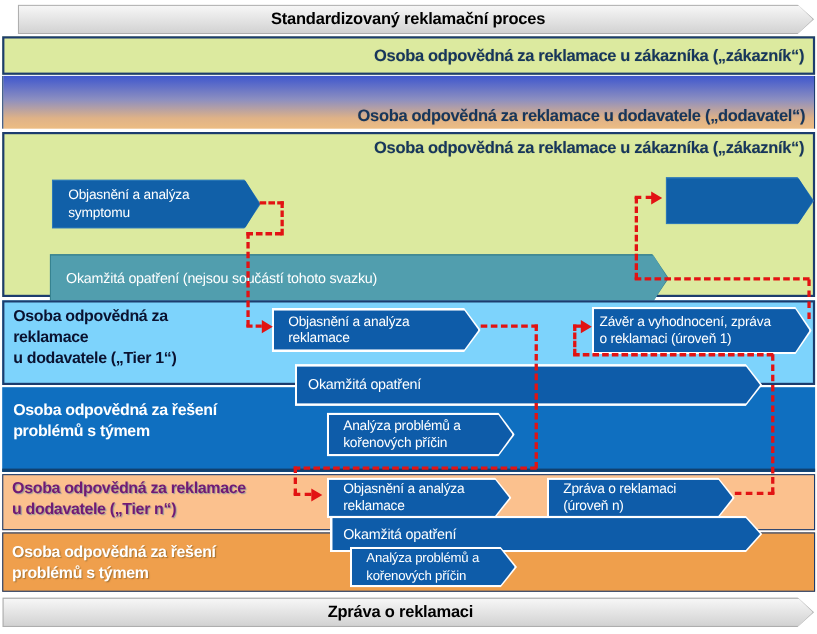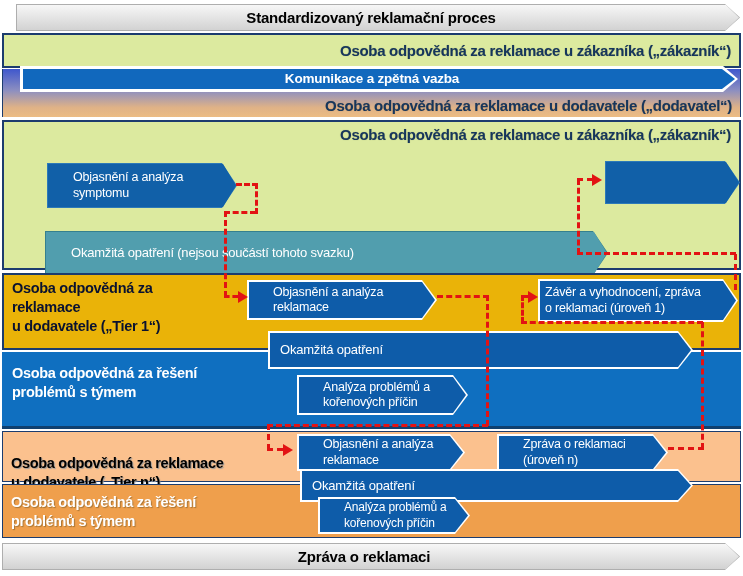--- a/index.html
+++ b/index.html
@@ -18,21 +18,21 @@
     line-height:19px;white-space:pre-line;
   }
   
   .chev{position:absolute;}
   .chev-bg{position:absolute;}
   .chev .outer{inset:0;clip-path:polygon(0 0,calc(100% - 15px) 0,100% 50%,calc(100% - 15px) 100%,0 100%);}
   .chev .inner{inset:2px;clip-path:polygon(0 0,calc(100% - 13px) 0,100% 50%,calc(100% - 13px) 100%,0 100%);}
   .chev-text{
     position:absolute;top:0;bottom:0;left:0;right:14px;display:flex;align-items:center;
     color:#fff;font-size:12.5px;line-height:15.5px;letter-spacing:-0.2px;
-    padding-left:26px;white-space:pre-line;font-weight:normal;
+    padding-left:15px;white-space:pre-line;font-weight:normal;
   }
   .v-whiteblue .outer{background:#ffffff;}
   .v-whiteblue .inner{background:#0e5ca9;}
   .v-plainblue .outer{background:#2c79b8;}
   .v-plainblue .inner{inset:1px;background:#1160a8;}
   .v-teal .outer{background:#35808e;}
   .v-teal .inner{inset:1px;background:#519eae;}
   .v-comm .outer{background:#ffffff;}
   .v-comm .inner{inset:3px;background:#1168bd;}
   .v-gray .outer{background:#aeaeae;}
@@ -57,25 +57,20 @@
 
   <div class="band" style="left:2px;top:33px;width:739px;height:35px;background:#dcea9f;border:2px solid #1c3c6e;">
     <div class="band-header" style="top:7px;">Osoba odpovědná za reklamace u zákazníka („zákazník“)</div>
   </div>
 
   <div class="band" style="left:2px;top:69px;width:739px;height:48px;border-left:1px solid #1c3c6e;border-right:1px solid #1c3c6e;
               background:linear-gradient(180deg,#3f57cd 0%,#8d8fc0 45%,#dfb287 80%,#ecbc83 100%);">
     <div class="band-header" style="top:auto;bottom:3px;">Osoba odpovědná za reklamace u dodavatele („dodavatel“)</div>
   </div>
 
-  <div class="chev v-comm center-text" style="left:20px;top:66px;width:718px;height:26px;">
-    <div class="chev-bg outer"></div>
-    <div class="chev-bg inner"></div>
-    <div class="chev-text" style="font-size:13.5px;font-weight:bold;">Komunikace a zpětná vazba</div>
-  </div>
 
   <div class="band" style="left:2px;top:120px;width:739px;height:150px;background:#dcea9f;border:2px solid #1c3c6e;">
     <div class="band-header">Osoba odpovědná za reklamace u zákazníka („zákazník“)</div>
   </div>
 
   <div class="chev v-plainblue" style="left:47px;top:163px;width:190px;height:45px;">
     <div class="chev-bg outer"></div>
     <div class="chev-bg inner"></div>
     <div class="chev-text">Objasnění a analýza
 symptomu</div>
@@ -85,21 +80,21 @@
     <div class="chev-bg outer"></div>
     <div class="chev-bg inner"></div>
   </div>
 
   <div class="chev v-teal" style="left:45px;top:231px;width:563px;height:44px;">
     <div class="chev-bg outer"></div>
     <div class="chev-bg inner"></div>
     <div class="chev-text" style="font-size:13px;">Okamžitá opatření (nejsou součástí tohoto svazku)</div>
   </div>
 
-  <div class="band" style="left:2px;top:273px;width:739px;height:77px;background:#eab308;border:2px solid #1c3c6e;">
+  <div class="band" style="left:2px;top:273px;width:739px;height:77px;background:#7dd3fc;border:2px solid #1c3c6e;">
     <div class="lane-label" style="left:8px;top:4px;color:#0a1230;">Osoba odpovědná za
 reklamace
 u dodavatele („Tier 1“)</div>
   </div>
 
   <div class="chev v-whiteblue" style="left:247px;top:280px;width:190px;height:40px;">
     <div class="chev-bg outer"></div>
     <div class="chev-bg inner"></div>
     <div class="chev-text">Objasnění a analýza
 reklamace</div>
@@ -125,21 +120,21 @@
 
   <div class="chev v-whiteblue" style="left:297px;top:375px;width:171px;height:40px;">
     <div class="chev-bg outer"></div>
     <div class="chev-bg inner"></div>
     <div class="chev-text">Analýza problémů a
 kořenových příčin</div>
   </div>
 
 
   <div class="band" style="left:2px;top:431px;width:739px;height:51px;background:#fbc18e;border:1px solid #1c3c6e;">
-    <div class="lane-label" style="left:8px;top:22px;color:#000000;text-shadow:1px 1px 1px #9a9a9a;">Osoba odpovědná za reklamace
+    <div class="lane-label" style="left:8px;top:3px;color:#701a75;text-shadow:1px 1px 1px #9a9a9a;">Osoba odpovědná za reklamace
 u dodavatele („Tier n“)</div>
   </div>
 
   <div class="chev v-whiteblue" style="left:297px;top:434px;width:168px;height:37px;">
     <div class="chev-bg outer"></div>
     <div class="chev-bg inner"></div>
     <div class="chev-text">Objasnění a analýza
 reklamace</div>
   </div>
 

